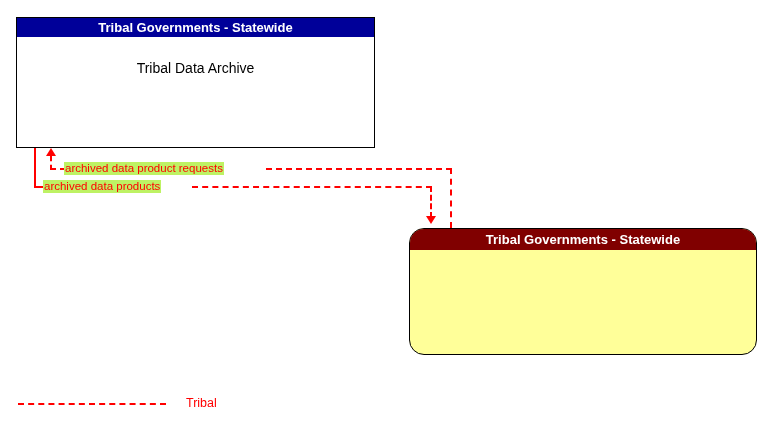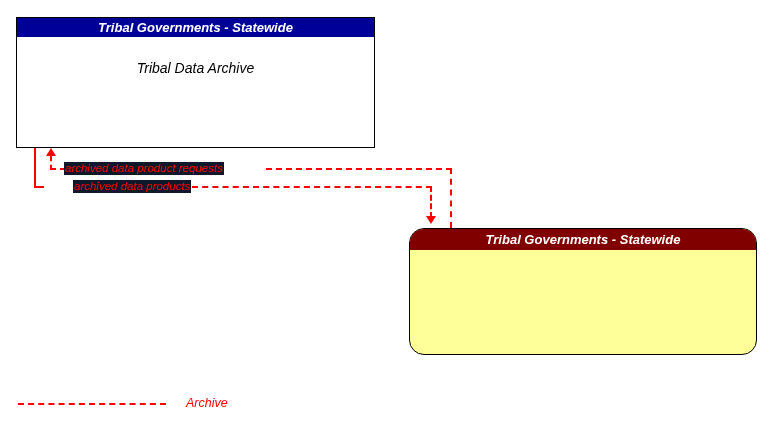--- a/index.html
+++ b/index.html
@@ -12,21 +12,20 @@
     height: 431px;
     position: relative;
     font-family: "Liberation Sans", sans-serif;
     overflow: hidden;
   }
   #diagram {
     position: absolute;
     left: 0; top: 0;
     width: 783px;
     height: 431px;
-    font-style: italic;
   }
 
   
   .node {
     position: absolute;
     box-sizing: border-box;
     overflow: hidden;
   }
   .node-rect {
     left: 16px;
@@ -110,21 +109,21 @@
     border-right: 5px solid transparent;
     border-top: 8px solid #ff0000;
   }
 
   .flow-label {
     position: absolute;
     color: #ff0000;
     font-size: 11.5px;
     line-height: 13px;
     white-space: nowrap;
-    background: #0f172a;
+    background: #bef264;
     padding: 0 1px;
   }
 
   
   .legend-line {
     position: absolute;
     left: 18px;
     top: 403px;
     width: 148px;
     border-top: 2px dashed #ff0000;
@@ -164,18 +163,18 @@
   <div class="flow-label" style="left:64px; top:162px;">archived data product requests</div>
 
   <div class="seg seg-v-solid" style="left:34px; top:148px; height:39px;"></div>
 
   <div class="seg seg-h-solid" style="left:34px; top:186px; width:10px;"></div>
 
   <div class="seg seg-h-dash" style="left:192px; top:186px; width:240px;"></div>
 
   <div class="seg seg-v-dash" style="left:430px; top:186px; height:32px;"></div>
   <div class="arrow-down" style="left:426px; top:216px;"></div>
-  <div class="flow-label" style="left:43px; top:180px;margin-left:30px;">archived data products</div>
+  <div class="flow-label" style="left:43px; top:180px;">archived data products</div>
 
   <div class="legend-line"></div>
-  <div class="legend-label">Archive</div>
+  <div class="legend-label">Tribal</div>
 
 </div>
 
 </body></html>

